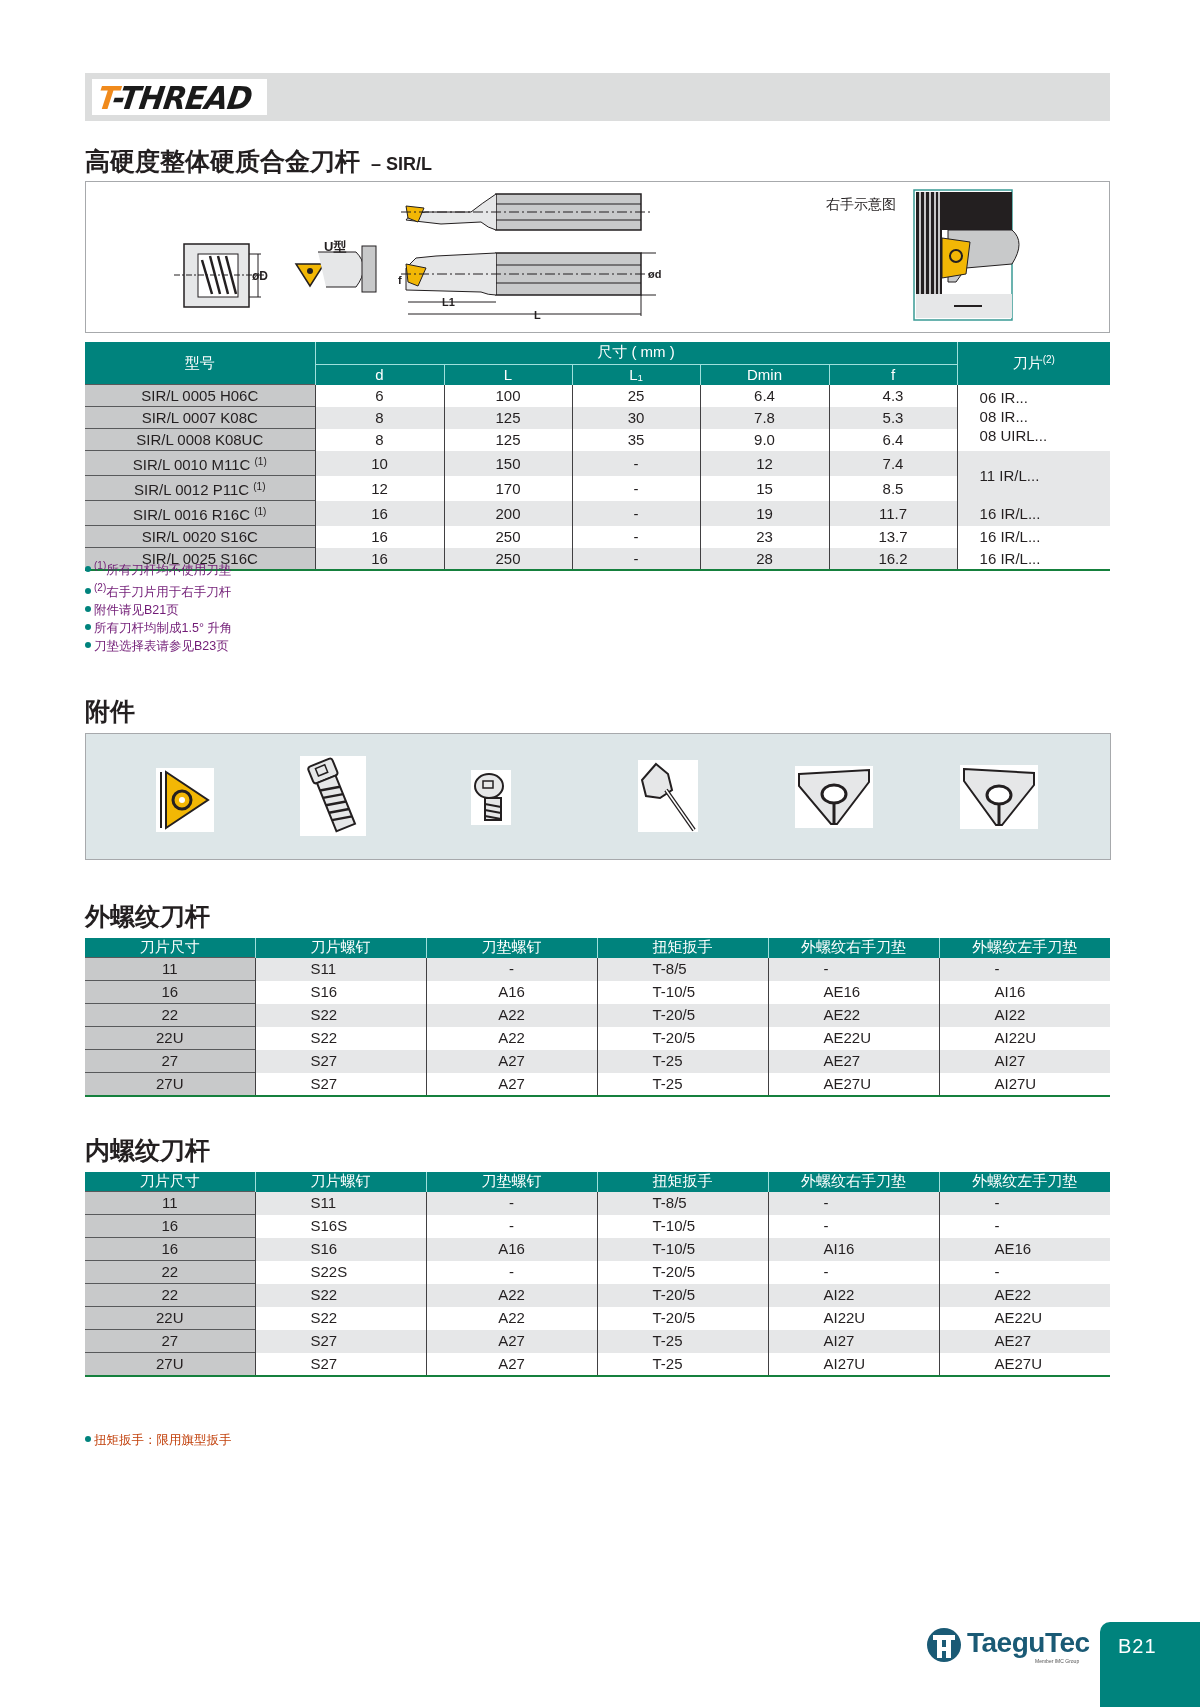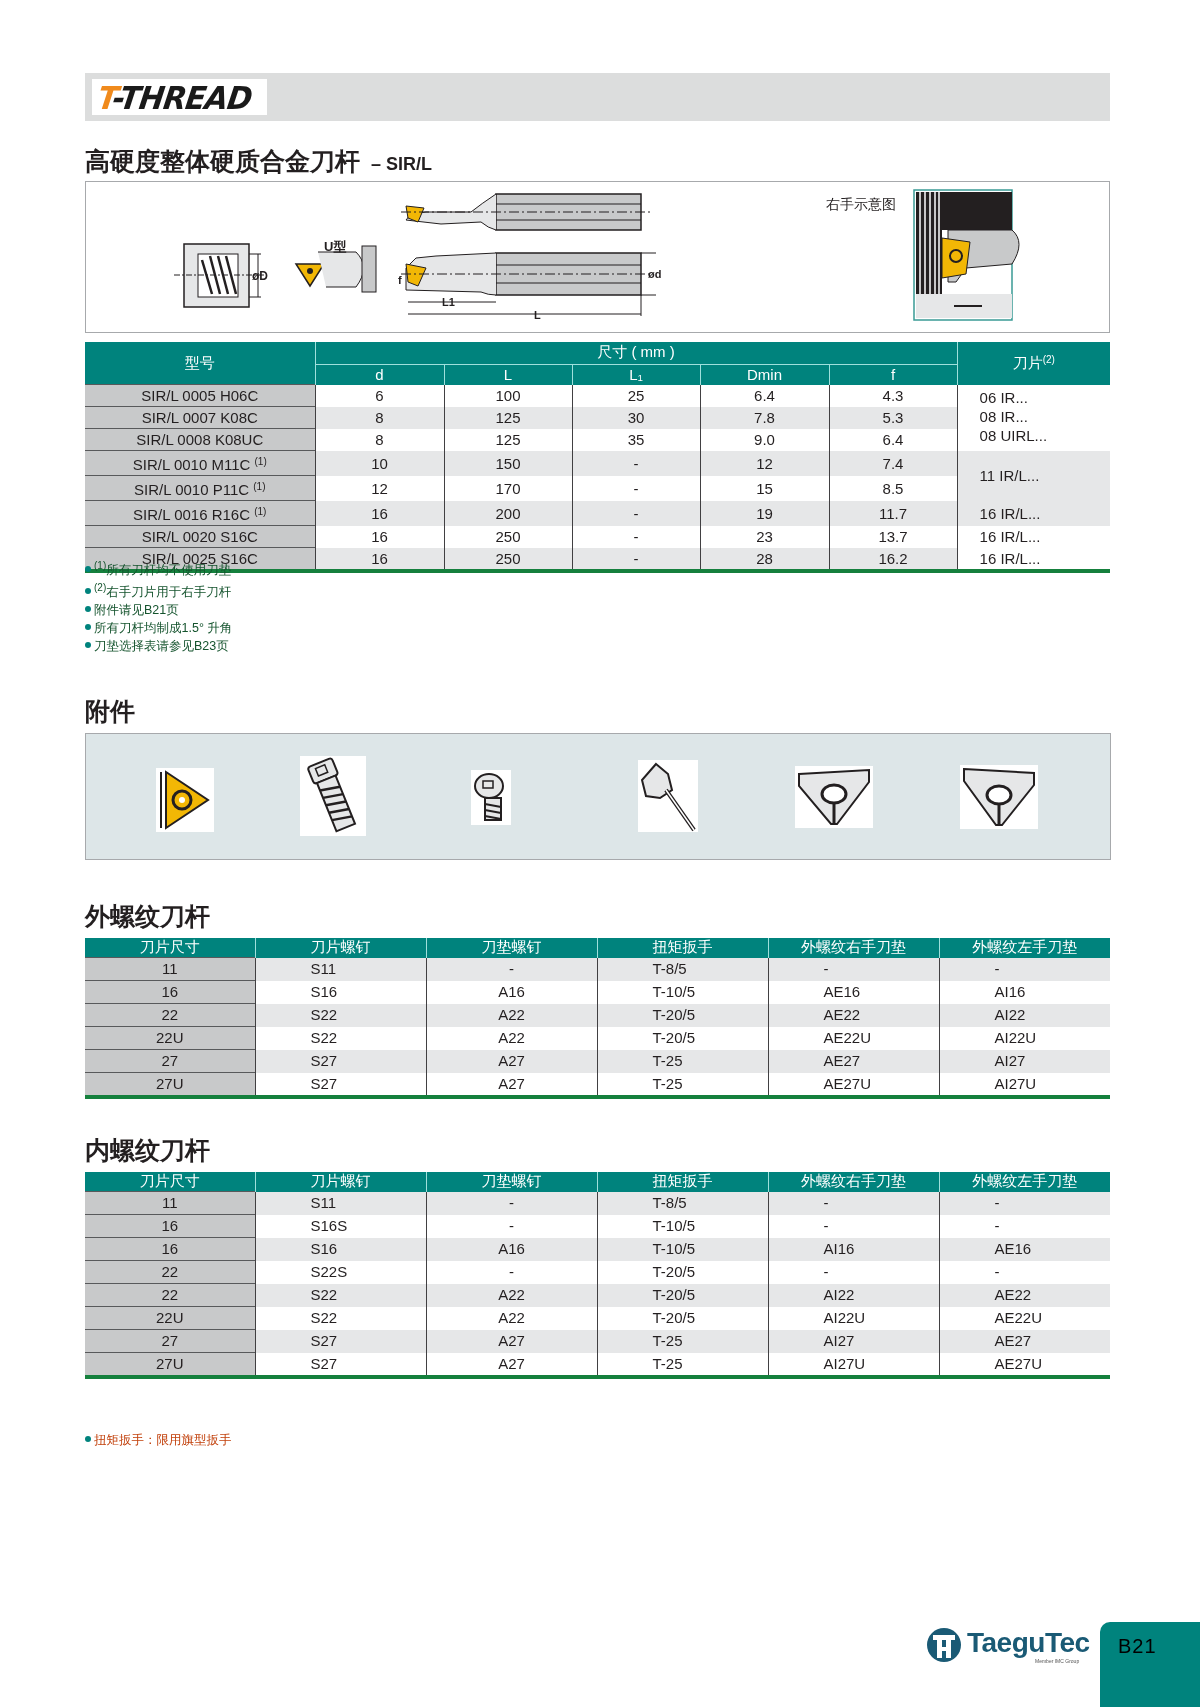--- a/index.html
+++ b/index.html
@@ -23,51 +23,51 @@
   .rh-label { position: absolute; left: 740px; top: 14px; font-size: 14px; color: #231f20; }
   .u-label { position: absolute; left: 238px; top: 56px; font-size: 13px; font-weight: bold; color: #231f20; }
 
   
   table { border-collapse: collapse; table-layout: fixed; position: absolute; padding-left: 37px; }
   th { background: #00837d; color: #ffffff; font-weight: normal; font-size: 15px; text-align: center; border-left: 1px solid #9fe0dc; }
   th:first-child { border-left: none; }
   td { font-size: 15px; text-align: center; color: #231f20; border-left: 1px solid #414042; height: 21px; line-height: 21px; padding: 0; white-space: nowrap; }
   td.model { background: #c8c9ca; border-left: none; border-top: 1px solid #58595b; }
   tr.alt td:not(.model):not(.insert) { background: #e6e7e8; }
-  tbody tr:last-child td { border-bottom: 4px solid #15803d; }
+  tbody tr:last-child td { border-bottom: 2px solid #15803d; }
   sup { font-size: 10px; vertical-align: 5px; }
 
   .main-table { left: 85px; top: 342px; width: 1025px; }
   .main-table thead th.row-top { height: 22px; }
   .main-table thead tr.sub th { height: 20px; border-top: 1px solid #9fe0dc; line-height: 20px; font-size: 15px; }
   .main-table td.insert { text-align: left; padding-left: 22px; border-left: 1px solid #414042; }
   .main-table td.insert.grey { background: #e6e7e8; }
 
-  .notes { left: 85px; top: 557px; font-size: 12.5px; line-height: 18px; color: #14532d; }
+  .notes { left: 85px; top: 557px; font-size: 12.5px; line-height: 18px; color: #701a75; }
   .notes .bullet { display: inline-block; width: 6px; height: 6px; border-radius: 50%; background: #00837d; margin-right: 3px; vertical-align: 2px; }
 
   .h2 { font-size: 25px; font-weight: bold; color: #231f20; white-space: nowrap; }
 
   .acc-box { left: 85px; top: 733px; width: 1026px; height: 127px; background: #dde6e8; border: 1px solid #a7a9ac; }
   .acc-item { position: absolute; background: #fff; }
 
   .acc-table { left: 85px; width: 1025px; }
   .acc-table th { height: 16px; font-size: 15px; }
   .acc-table td { height: 22.5px; line-height: 22px; }
   .acc-table td.model { border-top: 1px solid #58595b; }
   .acc-table td.left { text-align: left; padding-left: 55px; }
 
   .foot-note { left: 85px; top: 1432px; font-size: 12.5px; color: #c2410c; }
   .foot-note .bullet { display: inline-block; width: 6px; height: 6px; border-radius: 50%; background: #00837d; margin-right: 3px; vertical-align: 2px; }
 
   .logo { left: 925px; top: 1625px; width: 170px; height: 40px; }
   .logo-text { position: absolute; left: 42px; top: 2px; font-size: 28px; font-weight: bold; color: #1a5a75; letter-spacing: -0.5px; white-space: nowrap; }
   .logo-sub { position: absolute; left: 110px; top: 33px; font-size: 5px; color: #555; white-space: nowrap; }
   .page-tab { left: 1100px; top: 1622px; width: 100px; height: 85px; background: #00837d; border-top-left-radius: 10px; }
-  .page-tab span { position: absolute; left: 18px; top: 13px; font-size: 20px; color: #000000; letter-spacing: 1px; }
+  .page-tab span { position: absolute; left: 18px; top: 13px; font-size: 20px; color: #ffffff; letter-spacing: 1px; }
 </style>
 </head>
 <body>
 
 <div class="abs topbar">
   <div class="brand-box">
     <div class="brand-text"><span class="t">T</span><span>-THREAD</span></div>
   </div>
 </div>
 
@@ -207,21 +207,21 @@
     <tr class="alt">
       <td class="model"><span>SIR/L 0010 M11C</span> <sup>(1)</sup></td>
       <td>10</td>
       <td>150</td>
       <td>-</td>
       <td>12</td>
       <td>7.4</td>
       <td class="insert grey" rowspan="2">11 IR/L...</td>
     </tr>
     <tr>
-      <td class="model"><span>SIR/L 0010 P11C</span> <sup>(1)</sup></td>
+      <td class="model"><span>SIR/L 0012 P11C</span> <sup>(1)</sup></td>
       <td>12</td>
       <td>170</td>
       <td>-</td>
       <td>15</td>
       <td>8.5</td>
     </tr>
     <tr class="alt">
       <td class="model"><span>SIR/L 0016 R16C</span> <sup>(1)</sup></td>
       <td>16</td>
       <td>200</td>

